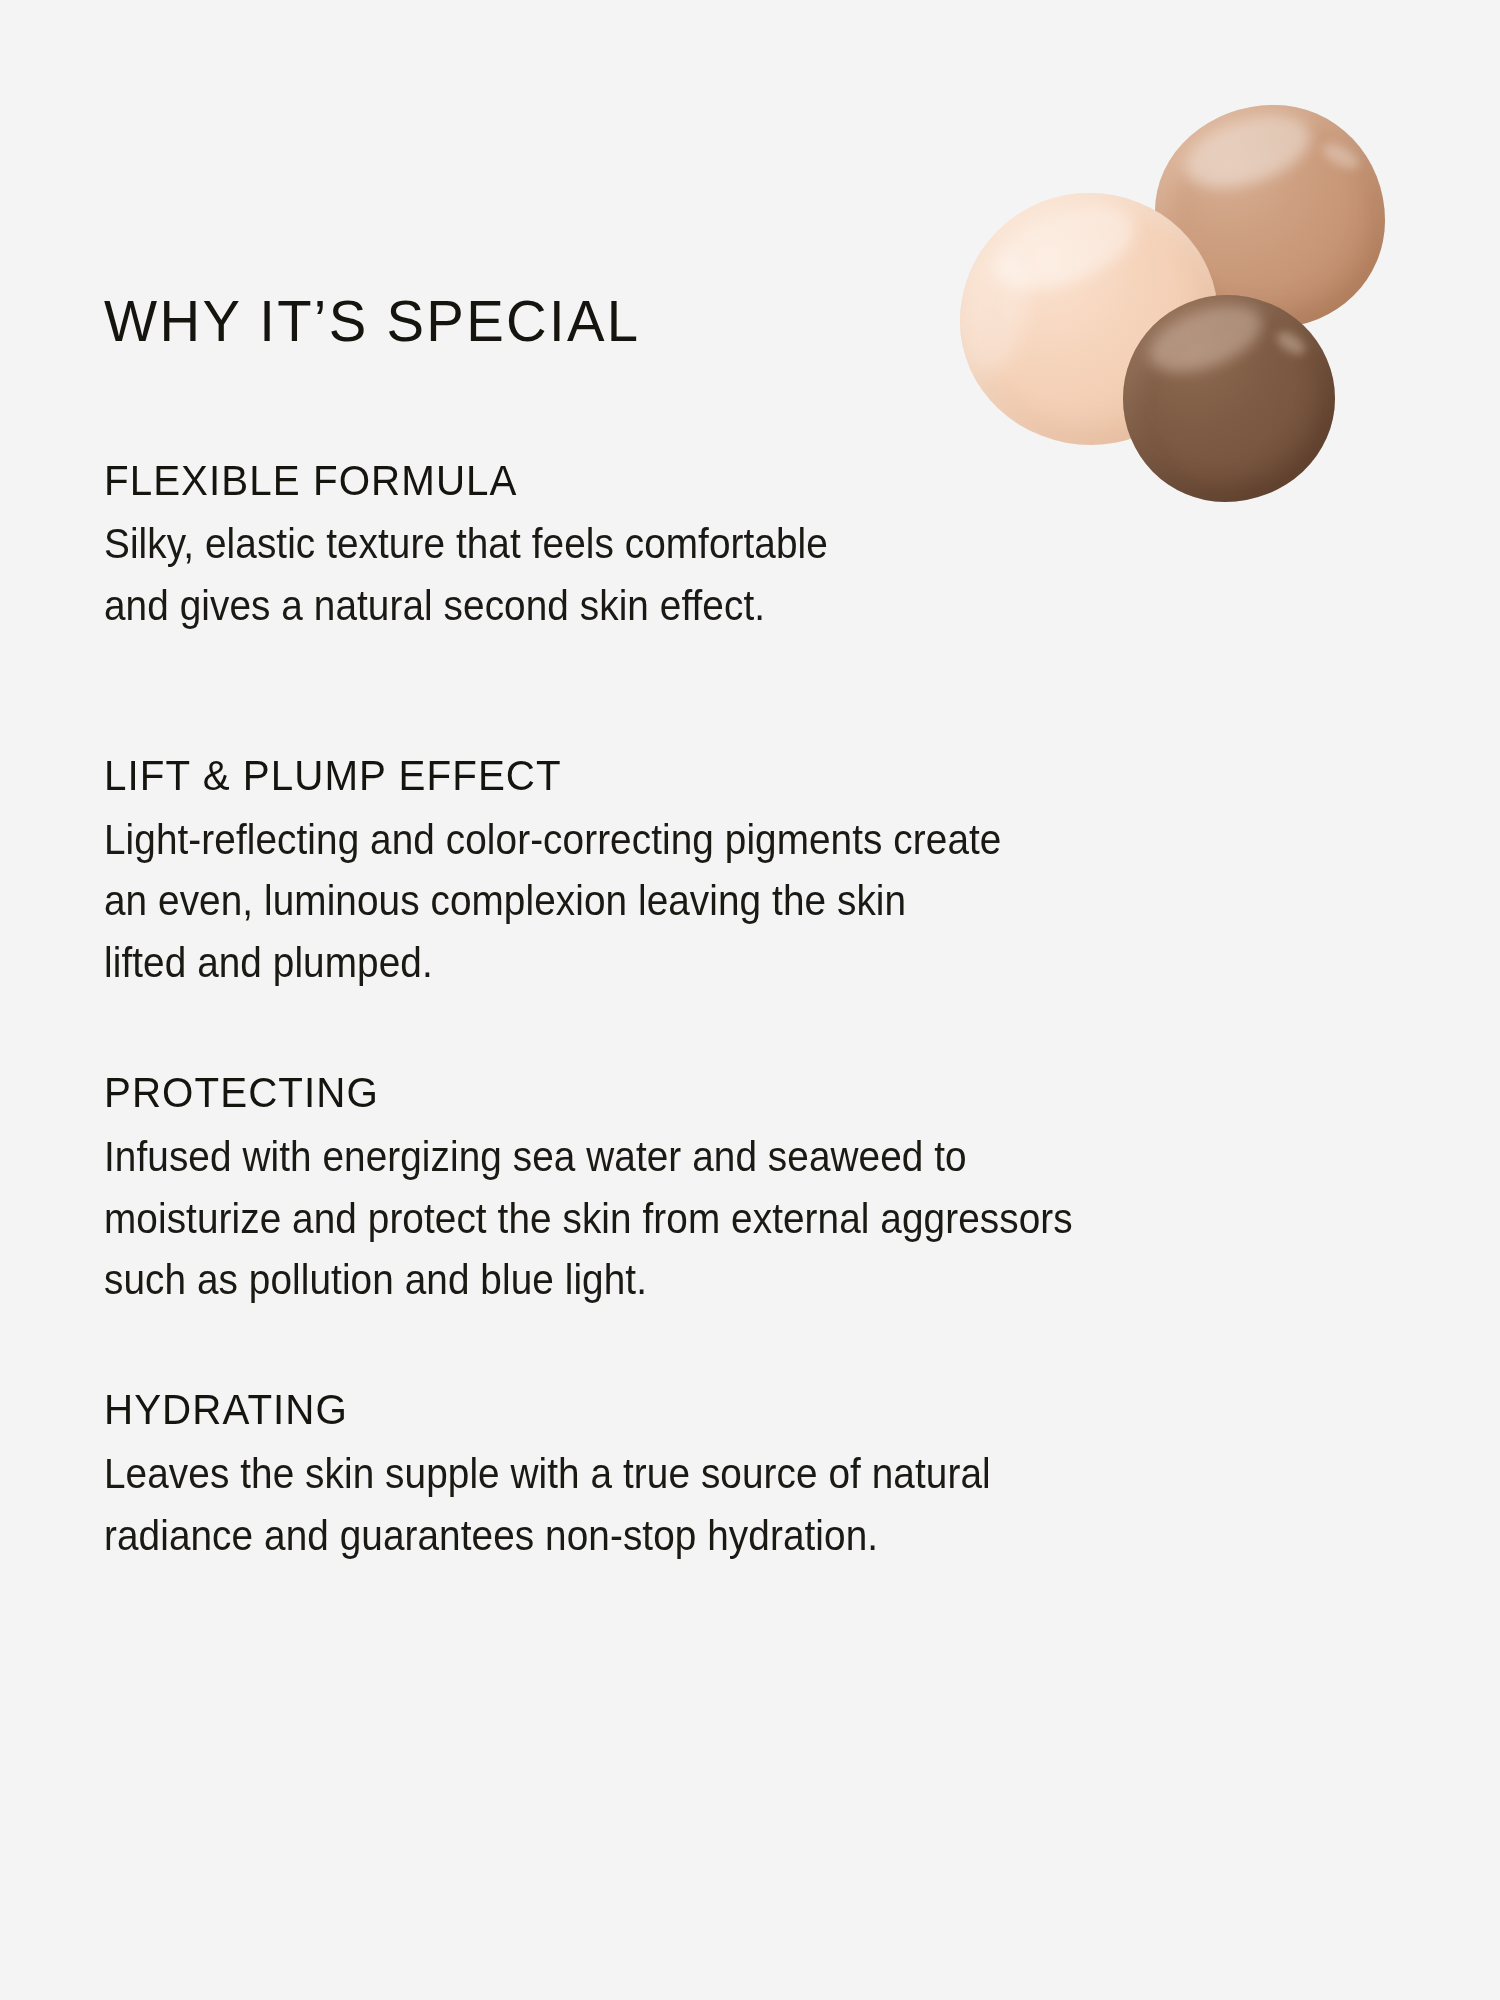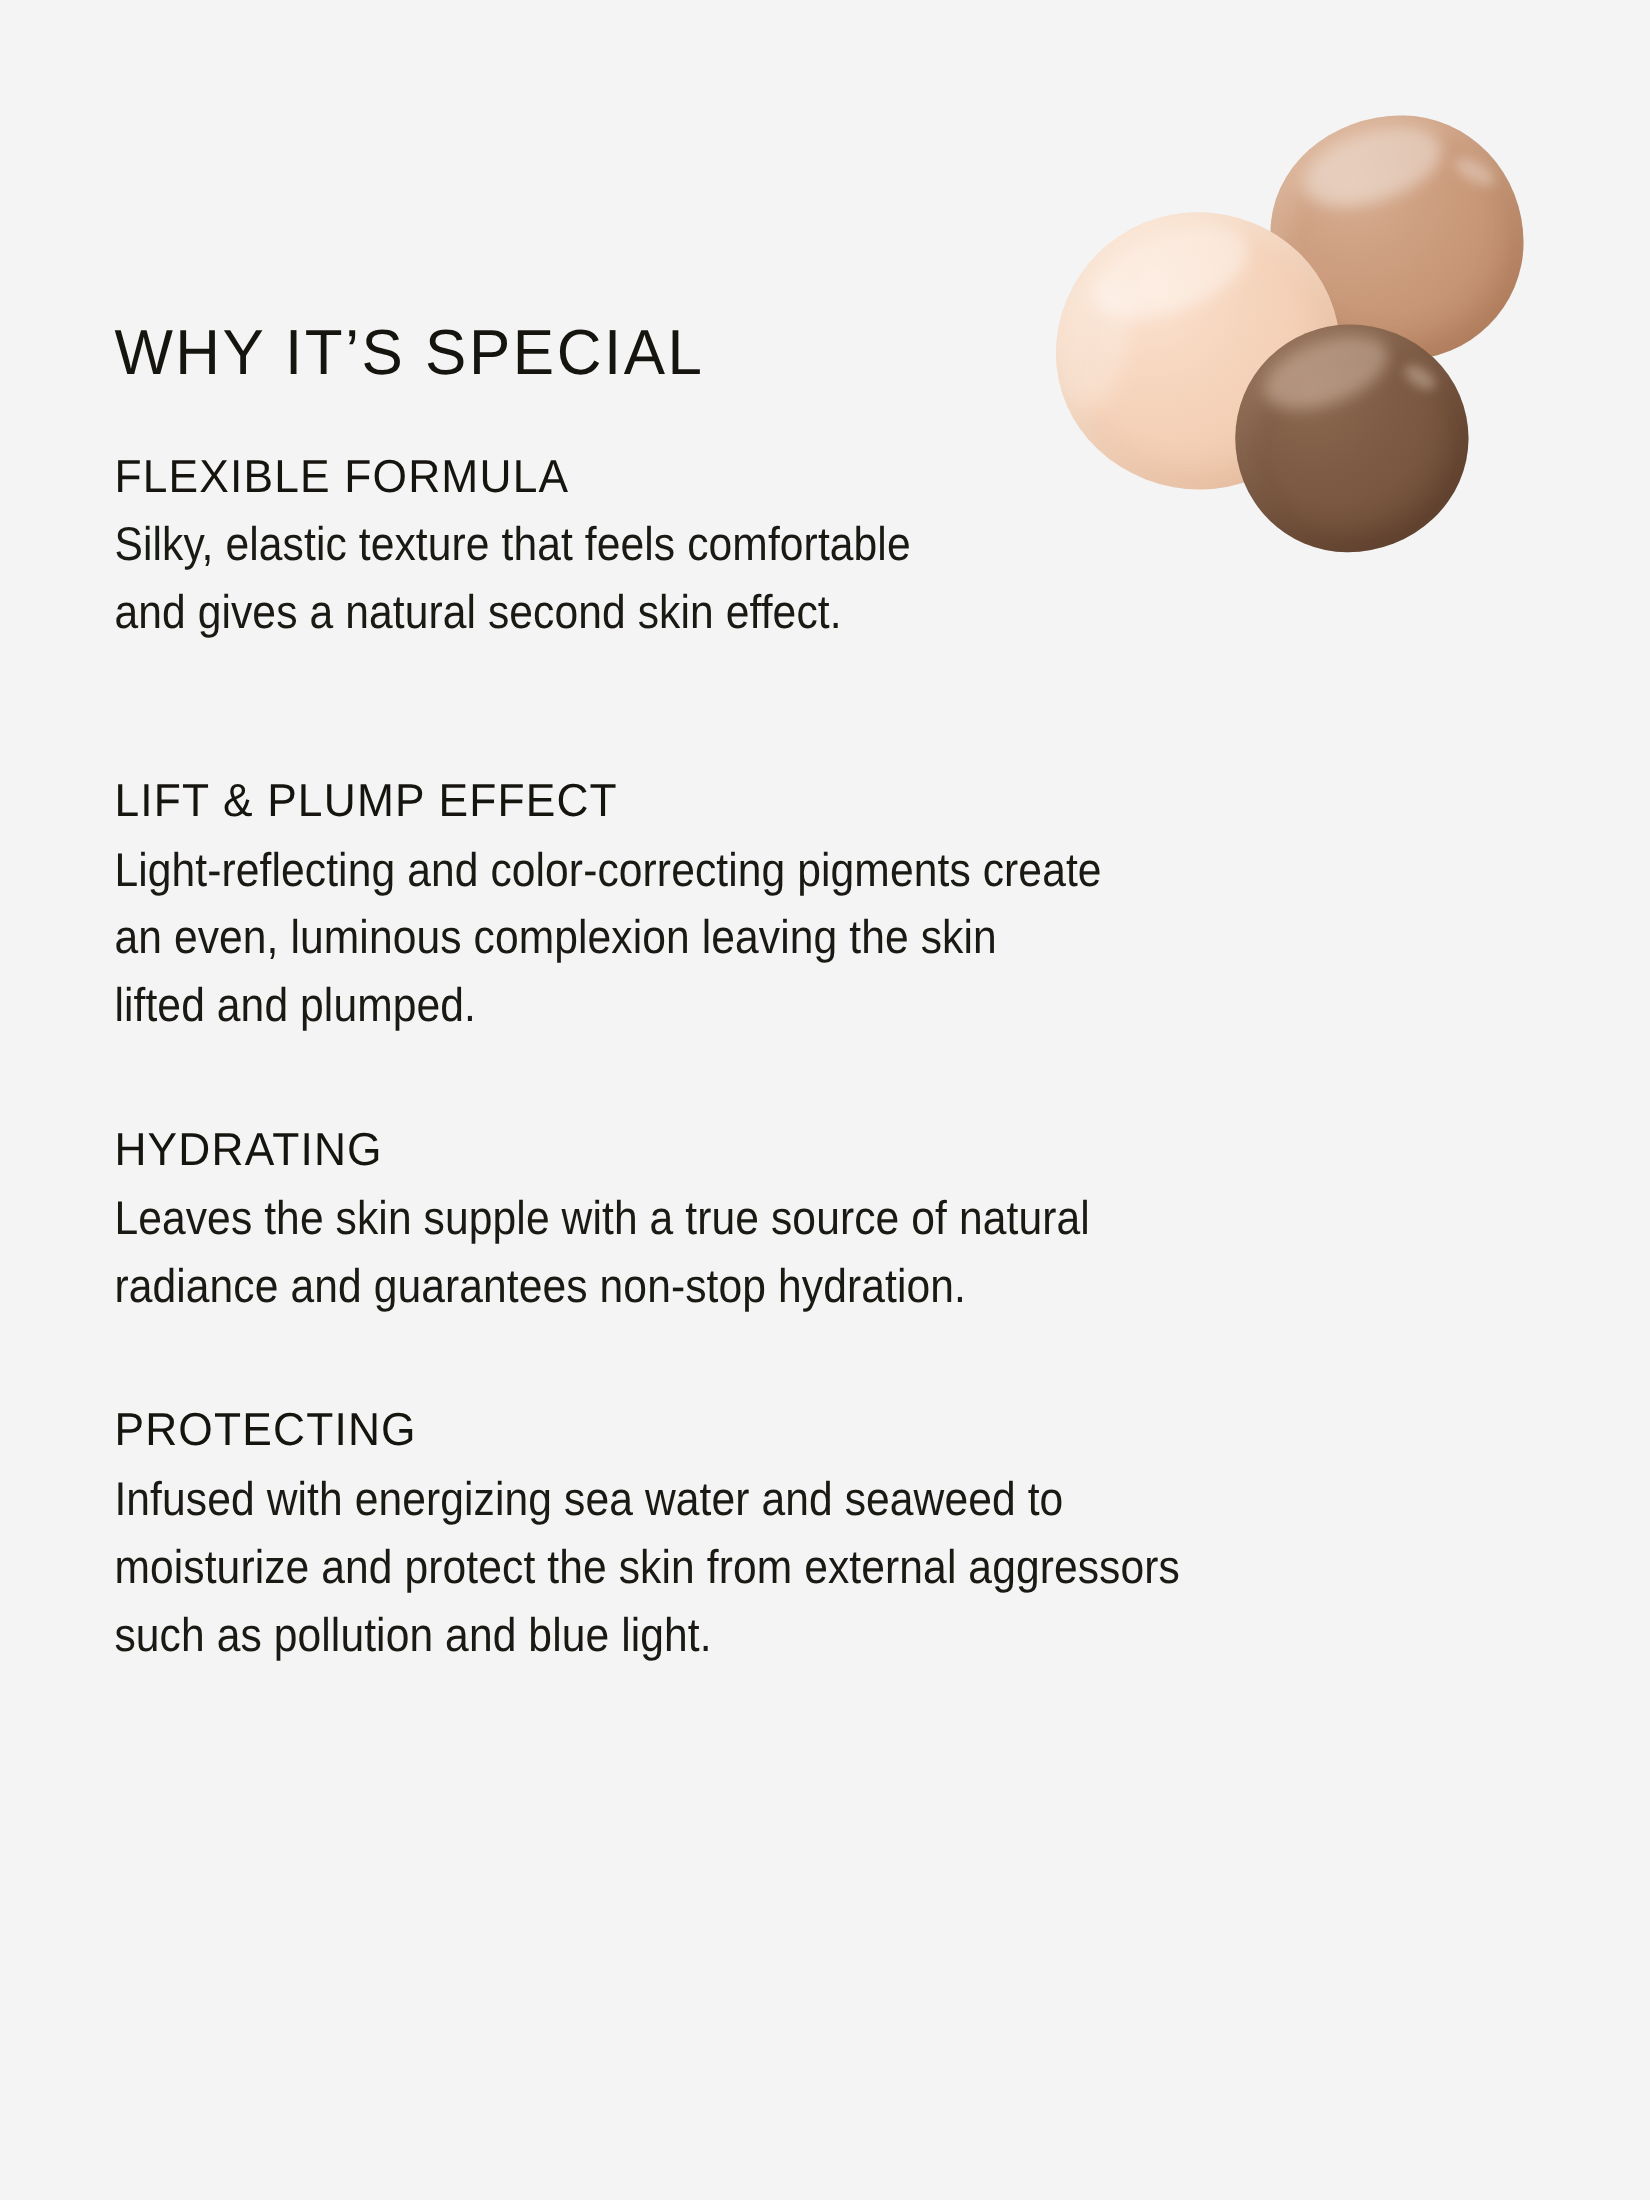--- a/index.html
+++ b/index.html
@@ -156,21 +156,21 @@
     font-weight: 300;
     font-size: 43px;
     line-height: 1.44;
     letter-spacing: 0.1px;
     color: #1a1914;
     transform: scaleX(0.90);
     transform-origin: left center;
     white-space: pre-line;
   }
 
-  #section-flexible     { margin-top: 60px; }
+  #section-flexible     { margin-top: 108px; }
   #section-lift         { margin-top: 116px; }
   #section-hydrating    { margin-top: 76px; }
   #section-protecting   { margin-top: 76px; }
 </style>
 </head>
 <body>
 
 <div id="page">
 
   <div class="blob-group">
@@ -198,27 +198,27 @@
 and gives a natural second skin effect.</p>
     </div>
 
     <div class="section" id="section-lift">
       <h2 class="section-heading">LIFT &amp; PLUMP EFFECT</h2>
       <p class="section-body">Light-reflecting and color-correcting pigments create
 an even, luminous complexion leaving the skin
 lifted and plumped.</p>
     </div>
 
-    <div class="section" id="section-hydrating">
-      <h2 class="section-heading">HYDRATING</h2>
-      <p class="section-body">Leaves the skin supple with a true source of natural
-radiance and guarantees non-stop hydration.</p>
-    </div>
-
     <div class="section" id="section-protecting">
       <h2 class="section-heading">PROTECTING</h2>
       <p class="section-body">Infused with energizing sea water and seaweed to
 moisturize and protect the skin from external aggressors
 such as pollution and blue light.</p>
     </div>
 
+    <div class="section" id="section-hydrating">
+      <h2 class="section-heading">HYDRATING</h2>
+      <p class="section-body">Leaves the skin supple with a true source of natural
+radiance and guarantees non-stop hydration.</p>
+    </div>
+
   </div>
 </div>
 
 </body></html>

